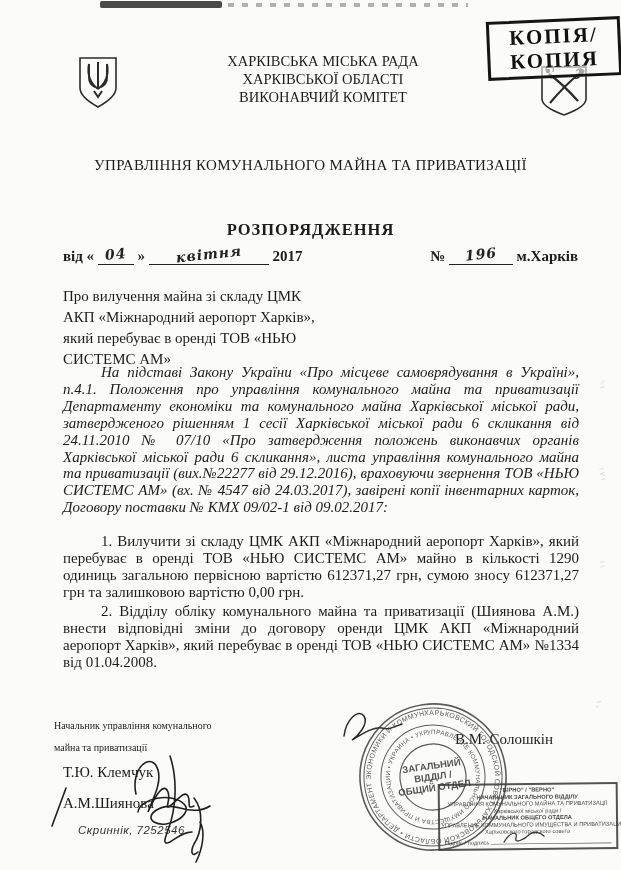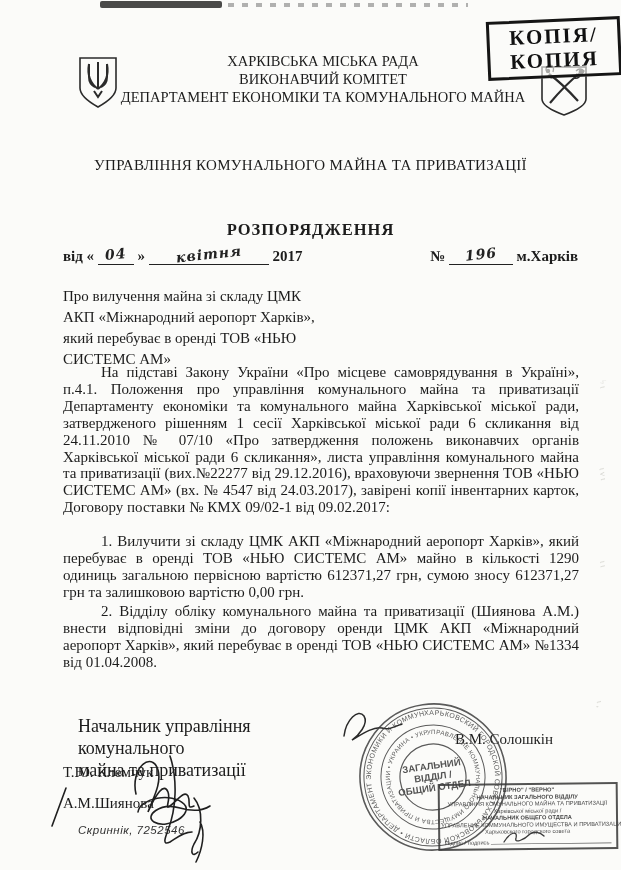--- a/index.html
+++ b/index.html
@@ -32,24 +32,24 @@
   
   .date-line{position:absolute;left:63px;top:247px;font-size:15px;font-weight:bold;}
   .num-line{position:absolute;left:430px;top:247px;font-size:15px;font-weight:bold;}
   .hw-slot{display:inline-block;border-bottom:1.2px solid #222;text-align:center;vertical-align:bottom;}
   .hw{font-family:"DejaVu Serif",serif;font-style:italic;font-weight:bold;font-size:14px;color:#222;
     display:inline-block;transform:rotate(-6deg) translateY(-1px);letter-spacing:1px;}
   
   .subject{position:absolute;left:63px;top:286px;width:258px;font-size:15px;line-height:21px;}
   .body-text{position:absolute;left:63px;top:364px;width:516px;font-size:15px;line-height:16.9px;text-align:justify;}
   .body-text p{margin:0;text-indent:38px;}
-  .body-text p.preamble{margin-bottom:17px;}
+  .body-text p.preamble{margin-bottom:17px;font-style:italic;}
   .body-text p.item{margin-top:2px;}
   
-  .signer-pos{position:absolute;left:78px;top:715px;width:280px;font-size:18px;line-height:22px;}
+  .signer-pos{position:absolute;left:54px;top:715px;width:280px;font-size:10px;line-height:22px;}
   .signer-name{position:absolute;left:455px;top:731px;font-size:15px;}
   .reviewer1{position:absolute;left:63px;top:764px;font-size:15px;}
   .reviewer2{position:absolute;left:63px;top:795px;font-size:15px;}
   .executor{position:absolute;left:78px;top:824px;font-size:11.5px;font-style:italic;font-family:Liberation Sans, sans-serif;color:#333;letter-spacing:.5px;}
   .sig-svg{position:absolute;}
   
   .round-stamp{position:absolute;left:355px;top:699px;opacity:.84;transform:rotate(-8deg);}
   
   .certify-stamp{
     position:absolute;left:438px;top:783px;width:176px;height:63px;
@@ -90,22 +90,22 @@
     <circle cx="14" cy="8" r="2.2" fill="#2b2b2b"></circle>
   </svg>
 
   <div class="copy-stamp">
     <div>КОПІЯ/</div>
     <div>КОПИЯ</div>
   </div>
 
   <div class="org-header">
     <span class="org-line">ХАРКІВСЬКА МІСЬКА РАДА</span>
+    <span class="org-line">ХАРКІВСЬКОЇ ОБЛАСТІ</span>
     <span class="org-line">ВИКОНАВЧИЙ КОМІТЕТ</span>
-    <span class="org-line">ДЕПАРТАМЕНТ ЕКОНОМІКИ ТА КОМУНАЛЬНОГО МАЙНА</span>
   </div>
   <div class="dept-line">УПРАВЛІННЯ КОМУНАЛЬНОГО МАЙНА  ТА  ПРИВАТИЗАЦІЇ</div>
 
   <div class="doc-title">РОЗПОРЯДЖЕННЯ</div>
 
   <div class="date-line">
     <span>від «</span>
     <span class="hw-slot" style="width:36px;"><span class="hw">04</span></span>
     <span>»</span>
     <span class="hw-slot" style="width:120px;"><span class="hw">квітня</span></span>

